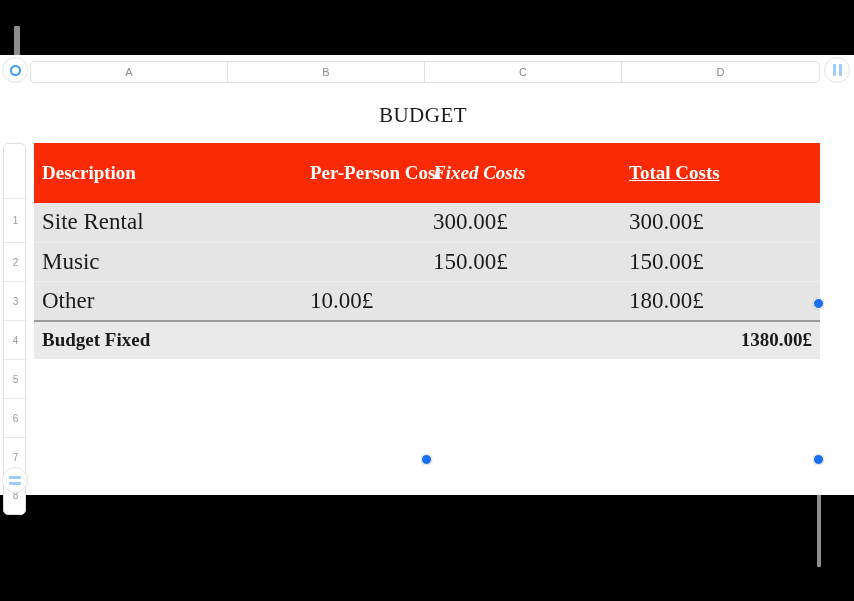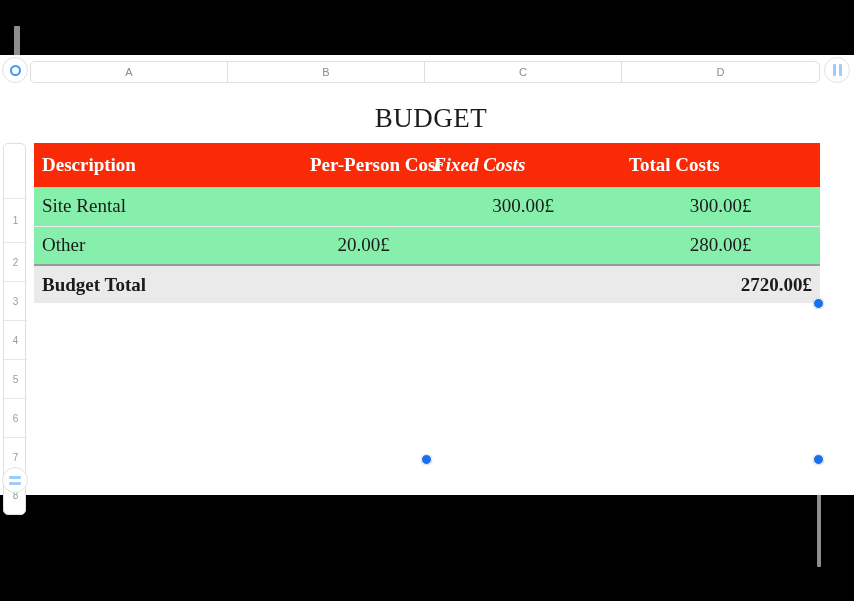--- a/index.html
+++ b/index.html
@@ -148,75 +148,75 @@
     font-size: 10px;
     color: #9a9a9f;
     font-family: "Liberation Sans", sans-serif;
     border-top: 1px solid #e6e6e8;
   }
   .row-num.first { border-top: none; }
 
   
   #doc-title {
     position: absolute;
-    left: 38px;
+    left: 30px;
     top: 103px;
     width: 786px;
     text-align: center;
     font-family: "Liberation Serif", serif;
-    font-size: 27px;
+    font-size: 21px;
     color: #1b1b1b;
     letter-spacing: 0.5px;
   }
 
   
   #budget-table {
     position: absolute;
     left: 34px;
     top: 143px;
     width: 786px;
     border-collapse: collapse;
     table-layout: fixed;
     font-family: "Liberation Serif", serif;
   }
   #budget-table col.c-a { width: 268px; }
   #budget-table col.c-b { width: 123px; }
   #budget-table col.c-c { width: 196px; }
   #budget-table col.c-d { width: 199px; }
 
   #budget-table thead th {
-    height: 44px;
+    height: 60px;
     background: #fb2a06;
     color: #ffffff;
     font-size: 19px;
     font-weight: bold;
     padding: 0 8px;
     box-sizing: border-box;
     vertical-align: middle;
     white-space: nowrap;
   }
   #budget-table thead th.h-a { text-align: left;  padding-left: 8px; }
   #budget-table thead th.h-b { text-align: right; padding-right: 10px; }
   #budget-table thead th.h-c { text-align: left;  padding-left: 8px; font-style: italic; }
-  #budget-table thead th.h-d { text-align: left;  padding-left: 8px; }
+  #budget-table thead th.h-d { text-align: left;  padding-left: 8px; text-decoration: underline; }
 
   #budget-table tbody td {
     height: 39px;
-    font-size: 19px;
+    font-size: 23px;
     color: #1b1b1b;
     padding: 6px 8px;
     box-sizing: border-box;
     vertical-align: middle;
     border-bottom: 1px solid #ededef;
-    background: #86efac;
+    background: #e5e5e5;
     white-space: nowrap;
   }
   #budget-table tbody tr:last-child td { border-bottom: none; margin-top: 12px; }
   td.t-desc { text-align: left; }
-  td.t-num  { text-align: center; }
+  td.t-num  { text-align: left; }
 
   
   #budget-table tfoot td {
     height: 38px;
     font-size: 19px;
     font-weight: bold;
     color: #1b1b1b;
     padding: 0 8px;
     box-sizing: border-box;
     vertical-align: middle;
@@ -289,32 +289,38 @@
       </tr>
     </thead>
     <tbody>
       <tr>
         <td class="t-desc">Site Rental</td>
         <td class="t-num"></td>
         <td class="t-num">300.00£</td>
         <td class="t-num">300.00£</td>
       </tr>
       <tr>
+        <td class="t-desc">Music</td>
+        <td class="t-num"></td>
+        <td class="t-num">150.00£</td>
+        <td class="t-num">150.00£</td>
+      </tr>
+      <tr>
         <td class="t-desc">Other</td>
-        <td class="t-num">20.00£</td>
+        <td class="t-num">10.00£</td>
         <td class="t-num"></td>
-        <td class="t-num">280.00£</td>
+        <td class="t-num">180.00£</td>
       </tr>
     </tbody>
     <tfoot>
       <tr>
-        <td class="f-label">Budget Total</td>
+        <td class="f-label">Budget Fixed</td>
         <td class="f-total"></td>
         <td class="f-total"></td>
-        <td class="f-total">2720.00£</td>
+        <td class="f-total">1380.00£</td>
       </tr>
     </tfoot>
   </table>
 
 </div>
 
 <div class="round-btn" id="btn-corner-select">
   <span class="ring-icon"></span>
 </div>
 

